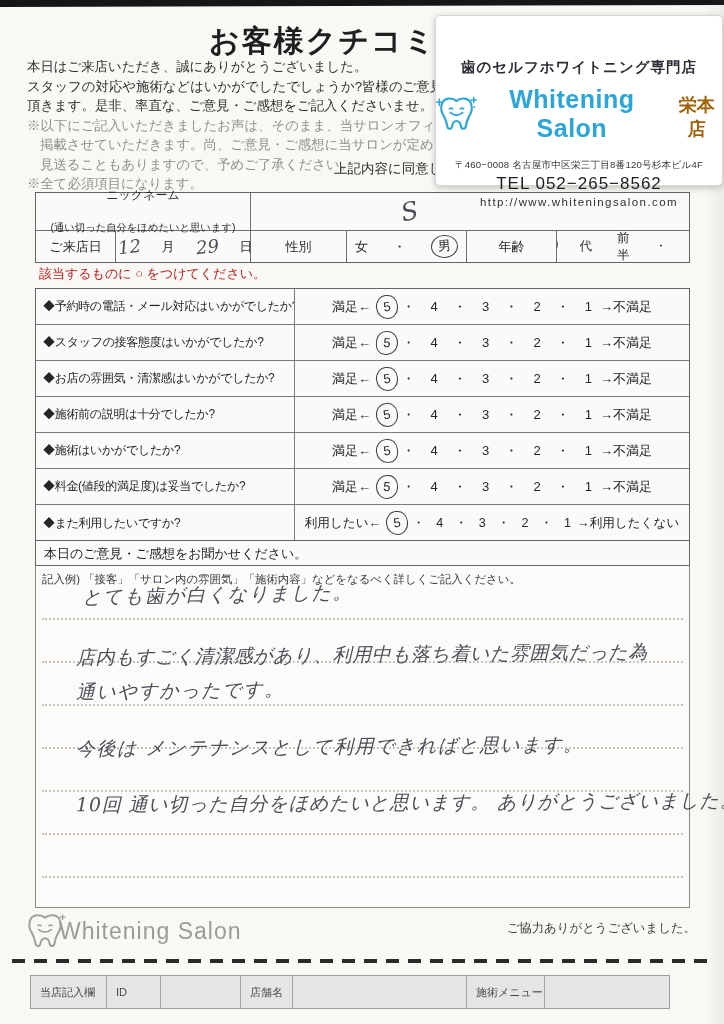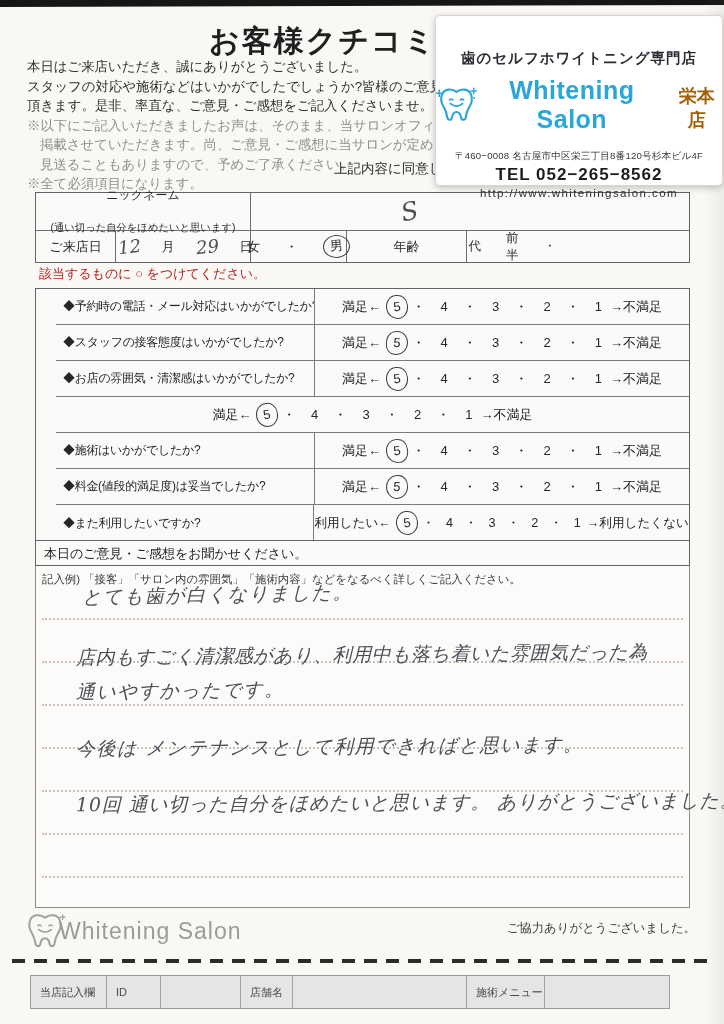--- a/index.html
+++ b/index.html
@@ -28,26 +28,26 @@
   .intro .g { color:#8f8f8f; }
   .intro .ind { padding-left:13px; }
   .agree { position:absolute; left:334px; top:160px; font-size:13.5px; color:#2e2e2e; white-space:nowrap; }
   .sign-line { display:inline-block; width:150px; border-bottom:1.6px solid #3c3c3c; vertical-align:-3px; margin-left:6px; }
   
   .card {
     position:absolute; left:435px; top:15px; width:288px; height:171px; z-index:5;
     background:#ffffff; border:1px solid #d9d6d1; border-radius:5px;
     box-shadow:0 2px 6px rgba(40,35,25,0.25); text-align:center;
   }
-  .card .tagline { margin-top:33px; font-size:14.5px; font-weight:bold; color:#2c2c35; letter-spacing:1px; }
+  .card .tagline { margin-top:42px; font-size:14.5px; font-weight:bold; color:#2c2c35; letter-spacing:1px; }
   .logo-row { display:flex; align-items:center; justify-content:center; margin-top:8px; }
   .brand { font-size:25px; font-weight:bold; letter-spacing:0.5px; }
   .branch { font-size:18px; font-weight:bold; margin-left:5px; padding-top:6px; }
   .card .addr { margin-top:16px; font-size:9.6px; color:#38383b; letter-spacing:0.2px; }
-  .card .tel { margin-top:2px; font-size:17px; font-weight:bold; color:#1e1e22; letter-spacing:1px; }
+  .card .tel { margin-top:2px; font-size:17px; font-weight:normal; color:#1e1e22; letter-spacing:1px; }
   .card .url { margin-top:2px; font-size:11.5px; color:#2f2f33; letter-spacing:1.4px; }
   
   .hw {
     font-family:"DejaVu Serif", serif; font-style:italic; color:#4d4d57;
   }
   .pen-circle {
     display:inline-block; border:1.6px solid #44444c; border-radius:50%;
     padding:1px 6px 2px 6px; transform:rotate(-4deg);
   }
   
@@ -63,21 +63,21 @@
   .nick-label { grid-column:1 / 3; flex-direction:column; line-height:13px; }
   .nick-label .l1 { font-size:12px; }
   .nick-label .l2 { font-size:10.3px; margin-top:2px; }
   .nick-value { grid-column:3 / 7; justify-content:flex-start !important; }
   .nick-s { margin-left:150px; font-size:25px; transform:rotate(-12deg); }
   .hw-num { font-size:18px; transform:rotate(-6deg); display:inline-block; margin:0 4px; }
   .sep { margin:0 8px; }
   
   .instruction { position:absolute; left:39px; top:265px; font-size:13px; color:#b91c1c; }
   
-  .qtable { position:absolute; left:35px; top:288px; width:655px; border:1.6px solid #636363; background:#fbfaf8;padding-left:20px; }
+  .qtable { position:absolute; left:35px; top:288px; width:655px; border:1.6px solid #636363; background:#fbfaf8; }
   .q-row { display:flex; height:36px; border-bottom:1.4px solid #7b7b7b; }
   .q-row:last-child { border-bottom:none; }
   .q-label {
     width:259px; border-right:1.4px solid #7b7b7b; padding-left:7px;
     font-size:12px; letter-spacing:-0.3px; color:#262626; display:flex; align-items:center; white-space:nowrap; overflow:hidden;
   }
   .q-scale { flex:1; display:flex; align-items:center; justify-content:center; font-size:13px; color:#262626; white-space:nowrap; }
   .q-scale .rest { letter-spacing:6px; margin:0 2px 0 4px; }
   .circled5 {
     display:inline-block; width:22px; height:24px; line-height:22px; text-align:center;
@@ -172,20 +172,23 @@
     <div class="cell bot">
         <span>ご来店日</span>
       </div>
     <div class="cell bot">
       <span class="hw hw-num">12</span>
       <span>月</span>
       <span class="hw hw-num">29</span>
       <span>日</span>
     </div>
     <div class="cell bot">
+        <span>性別</span>
+      </div>
+    <div class="cell bot">
       <span>女</span>
       <span class="sep">・</span>
       <span class="pen-circle">男</span>
     </div>
     <div class="cell bot">
         <span>年齢</span>
       </div>
     <div class="cell bot last" style="font-size:12.5px; overflow:hidden;">
       <span class="hw hw-num">20</span>
       <span>代</span>
@@ -219,20 +222,21 @@
     <div class="q-row">
       <div class="q-label">◆お店の雰囲気・清潔感はいかがでしたか?</div>
       <div class="q-scale">
           <span>満足←</span>
           <span class="circled5">5</span>
           <span class="rest">・ 4 ・ 3 ・ 2 ・ 1</span>
           <span>→不満足</span>
         </div>
     </div>
     <div class="q-row">
+      <div class="q-label">◆施術前の説明は十分でしたか?</div>
       <div class="q-scale">
           <span>満足←</span>
           <span class="circled5" style="transform:rotate(-10deg);">5</span>
           <span class="rest">・ 4 ・ 3 ・ 2 ・ 1</span>
           <span>→不満足</span>
         </div>
     </div>
     <div class="q-row">
       <div class="q-label">◆施術はいかがでしたか?</div>
       <div class="q-scale">

